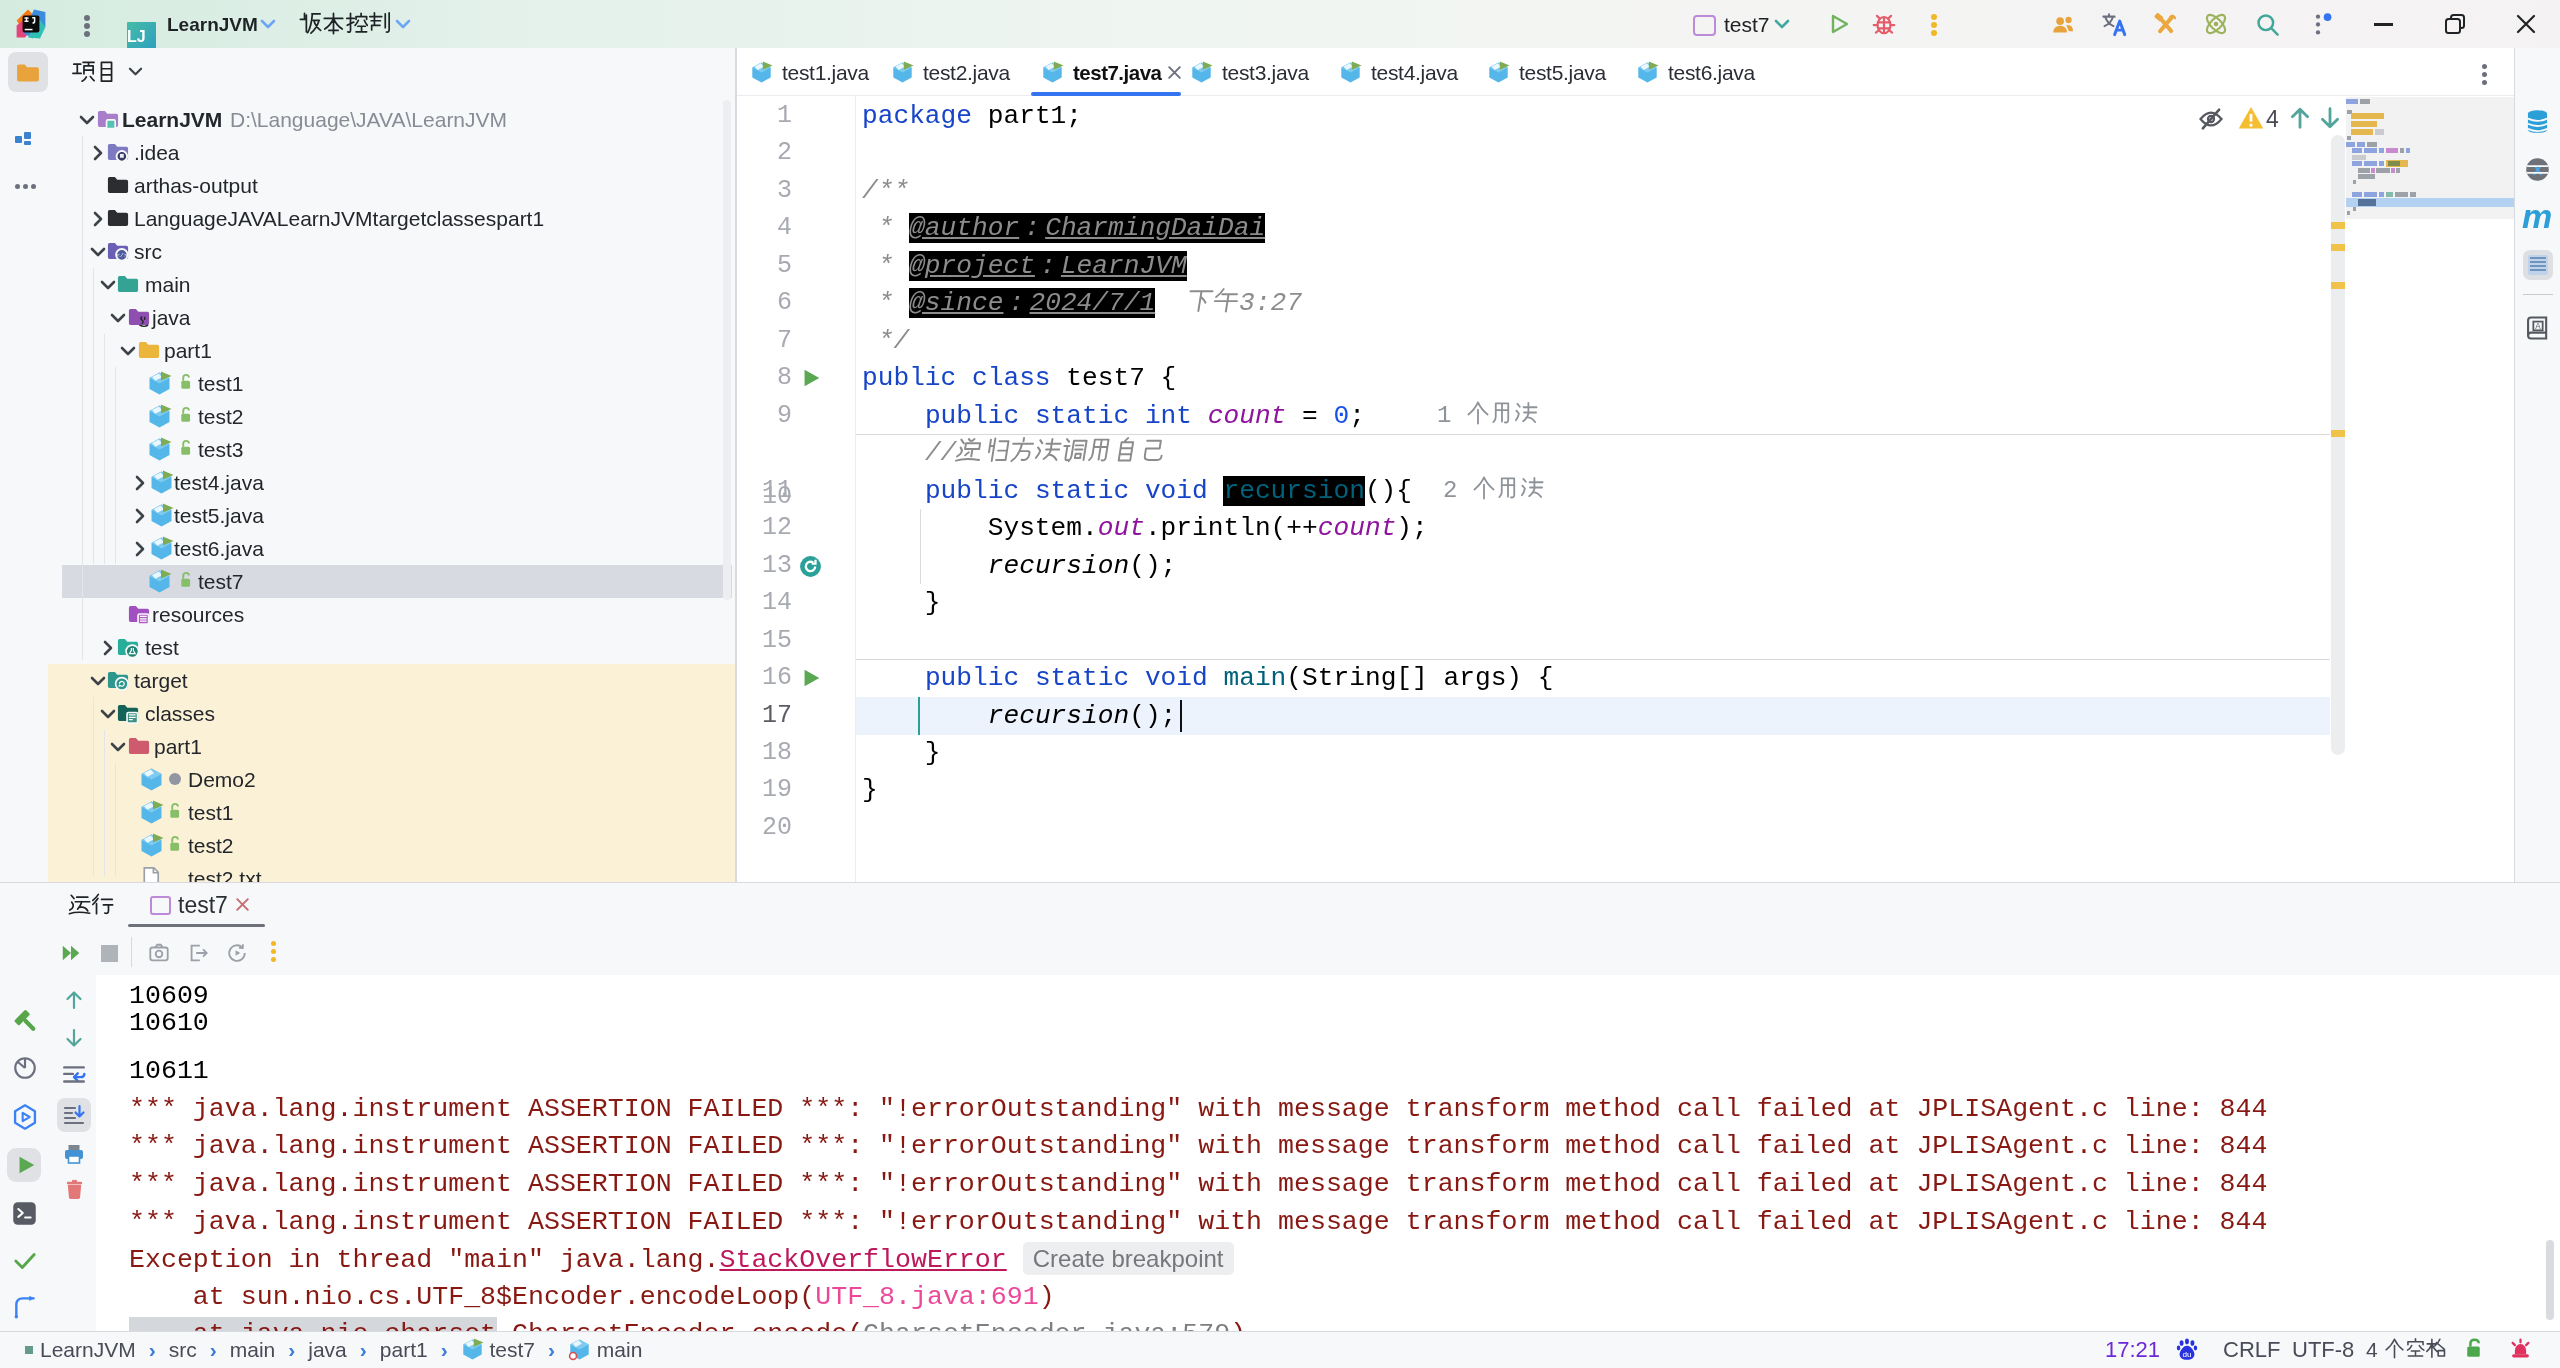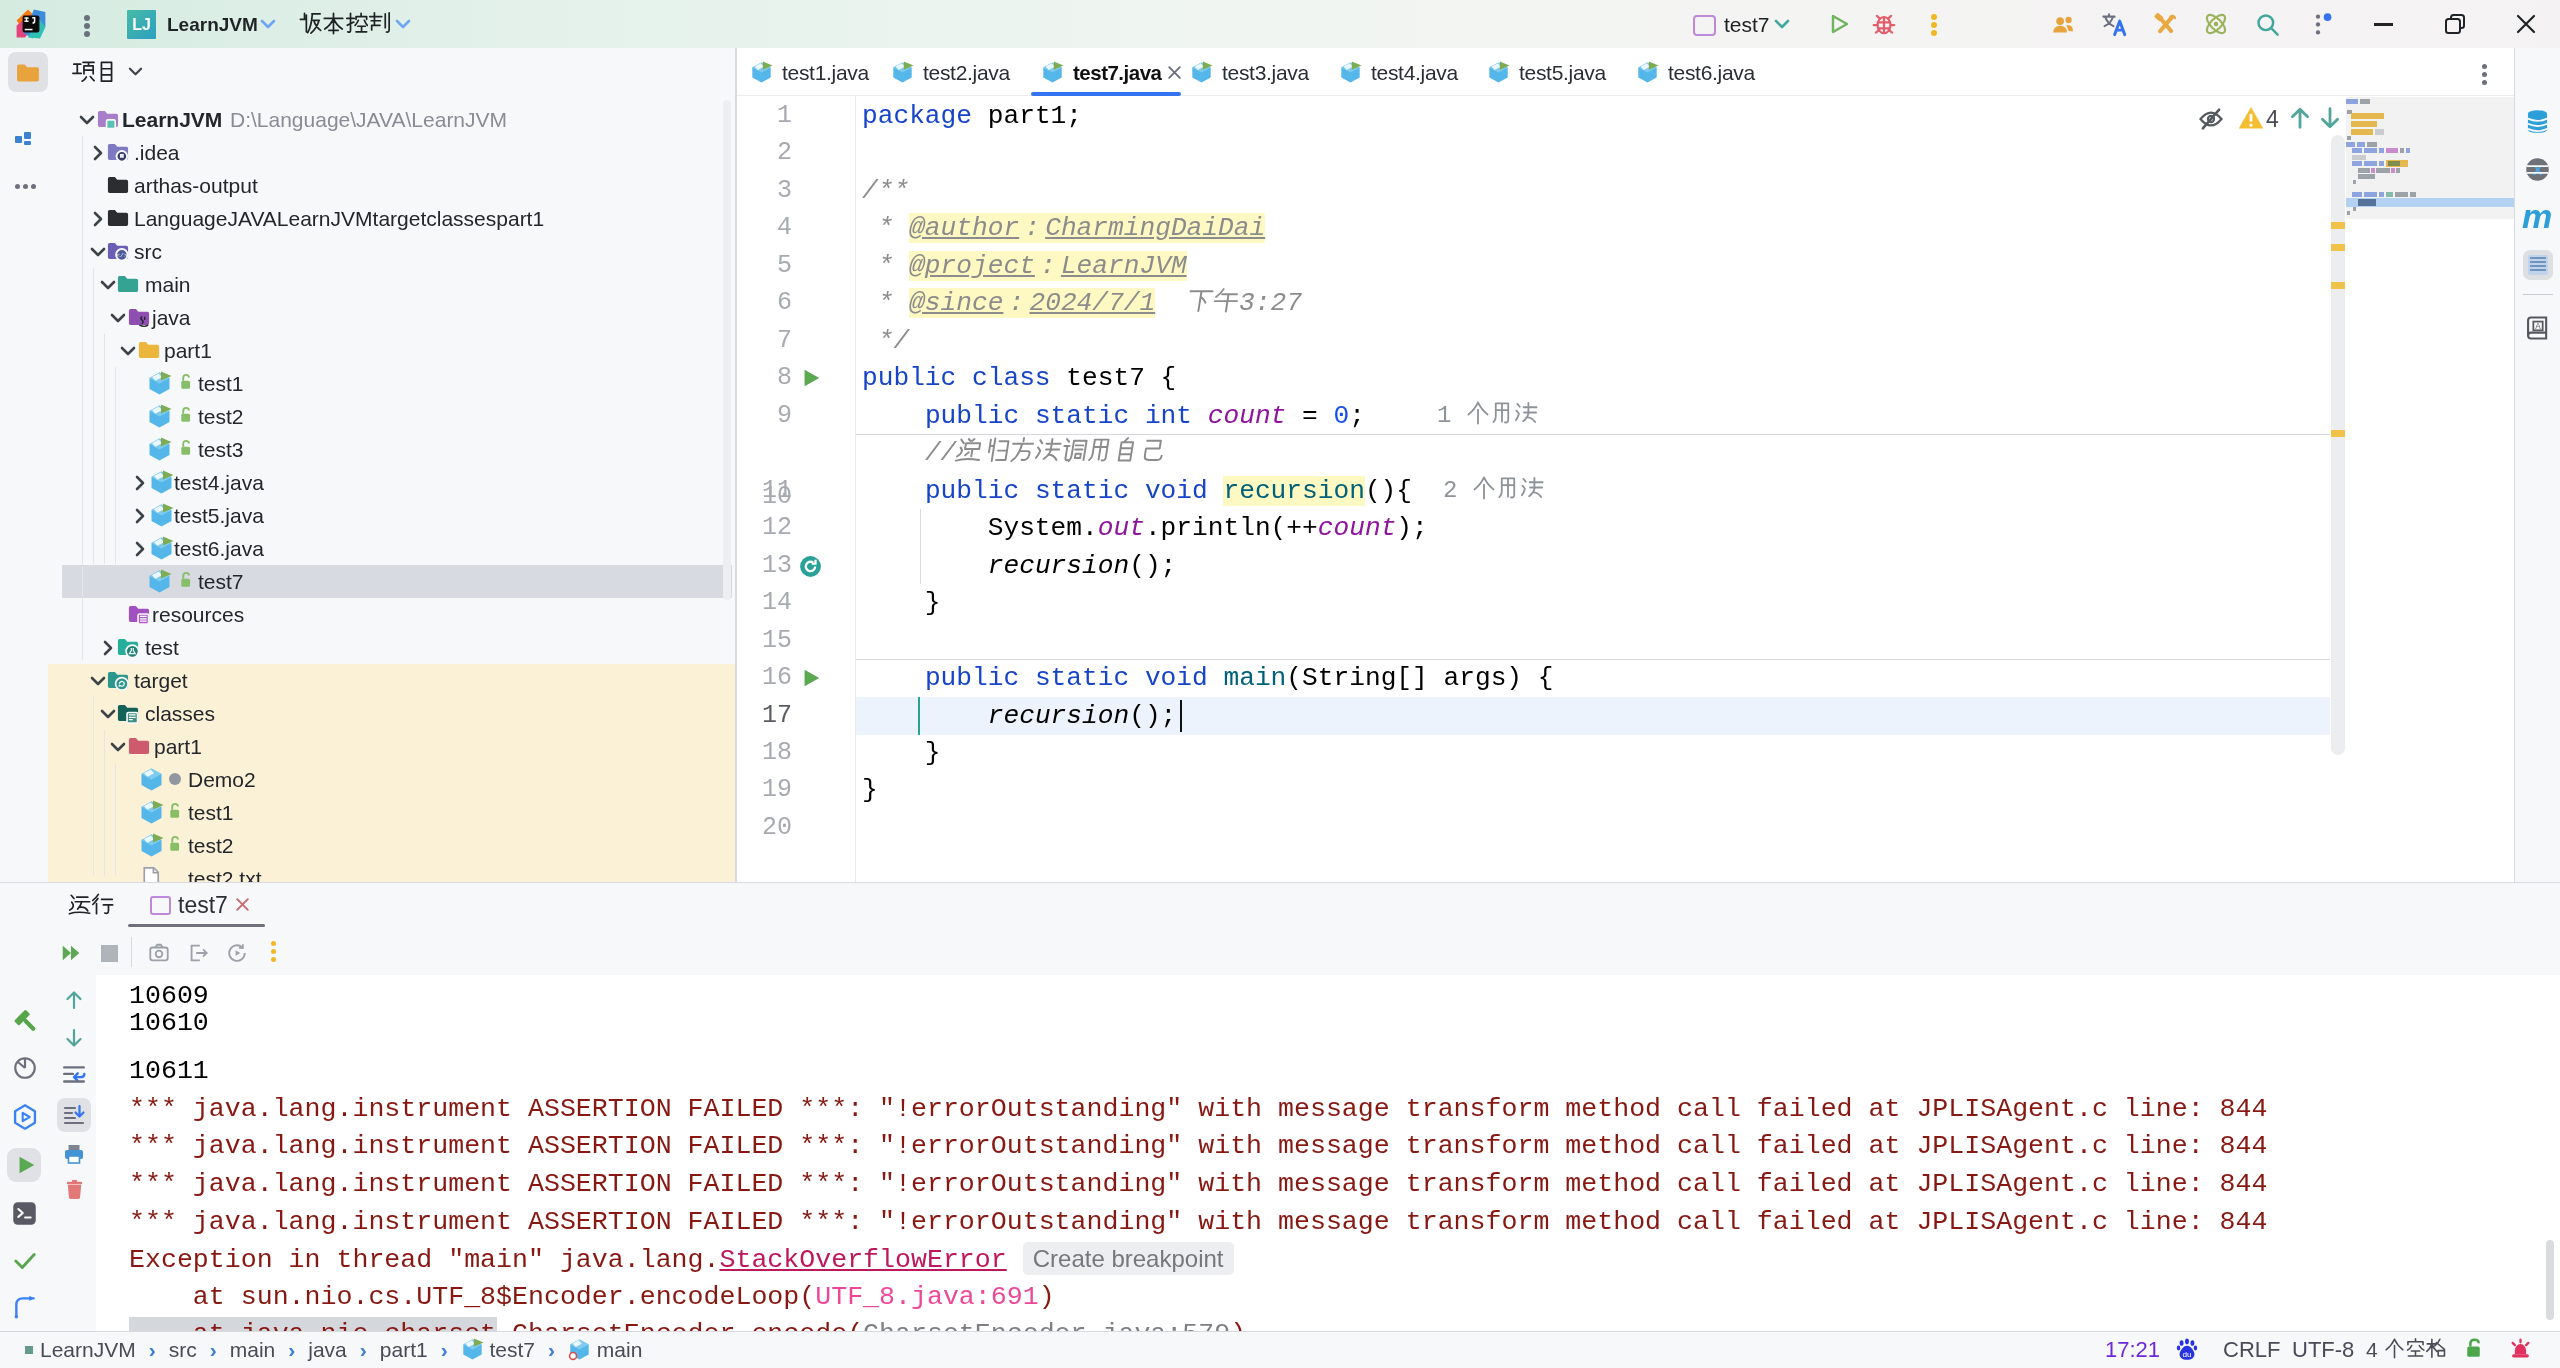--- a/index.html
+++ b/index.html
@@ -1,21 +1,21 @@
 <!DOCTYPE html>
 <html><head><meta charset="utf-8"><style>
 html,body{margin:0;padding:0;width:2560px;height:1368px;overflow:hidden;background:#fff;
  font-family:"Liberation Sans",sans-serif;-webkit-font-smoothing:antialiased}
 .ab{position:absolute}
 .mono{font-family:"Liberation Mono",monospace;font-size:26px;white-space:pre}
 .cl{position:absolute;left:862px;height:38px;line-height:38px;font-family:"Liberation Mono",monospace;font-size:26.2px;white-space:pre}
 .ln{position:absolute;width:60px;text-align:right;height:38px;line-height:38px;font-family:"Liberation Mono",monospace;font-size:25px;color:#A7AAB1}
 .kw{color:#1745C8}.num{color:#1750EB}.cmt{color:#8C8C8C;font-style:italic}
 .fld{color:#8F149E;font-style:italic}.mth{color:#00627A}.ita{font-style:italic}
-.hl{background:#fef9c3}
+.hl{background:#000000}
 .cj{width:1em;height:1em;display:inline-block;vertical-align:-0.115em}
 .cmt .cj{transform:skewX(-9deg)}
 .tr{position:absolute;height:33px;line-height:33px;font-size:21px;color:#23262B;white-space:pre}
 .tabt{position:absolute;top:0;height:47px;line-height:47px;font-size:21px;letter-spacing:-0.3px;color:#2A2D33;white-space:pre}
 svg{display:block}
 .ic{position:absolute}
 .crow{position:absolute;left:129px;height:38px;line-height:38px;font-family:"Liberation Mono",monospace;font-size:26.6px;white-space:pre}
 .err{color:#871812}
 </style></head><body>
 <svg width="0" height="0" style="position:absolute">
@@ -120,21 +120,21 @@
 <rect x="22" y="22" width="56" height="56" rx="6" fill="#0b0b0b"></rect>
 <rect x="28" y="28" width="14" height="4.5" fill="#fff"></rect>
     <rect x="32.7" y="28" width="4.6" height="15" fill="#fff"></rect>
     <rect x="28" y="38.5" width="14" height="4.5" fill="#fff"></rect>
 <path d="M54 29 h8 v12 q0 6 -7 6" stroke="#fff" stroke-width="5" fill="none"></path>
 <rect x="29" y="66" width="26" height="5" fill="#fff"></rect>
   </svg>
 <div class="ab" style="left:84px;top:15px;width:6px;height:6px;border-radius:3px;background:#6C707E"></div>
 <div class="ab" style="left:84px;top:23px;width:6px;height:6px;border-radius:3px;background:#6C707E"></div>
 <div class="ab" style="left:84px;top:31px;width:6px;height:6px;border-radius:3px;background:#6C707E"></div>
-<div class="ab" style="left:127px;top:10px;width:29px;height:29px;border-radius:1px;background:linear-gradient(135deg,#46BBA6,#2E9FC0);color:#fff;font-size:16px;font-weight:bold;text-align:center;line-height:29px">LJ</div>
+<div class="ab" style="left:127px;top:22px;width:29px;height:29px;border-radius:1px;background:linear-gradient(135deg,#46BBA6,#2E9FC0);color:#fff;font-size:16px;font-weight:bold;line-height:29px">LJ</div>
 <div class="ab" style="left:167px;top:11px;height:27px;line-height:27px;font-size:19px;font-weight:600;color:#1F2326">LearnJVM</div>
 <svg class="ic" style="left:260px;top:17px" width="16" height="14" viewBox="0 0 16 14">
     <path d="M2 4 L8 10 L14 4" stroke="#6CA6F5" stroke-width="2.6" fill="none" stroke-linecap="round" stroke-linejoin="round"></path>
   </svg>
 <div class="ab" style="left:299px;top:10px;height:28px;line-height:28px;font-size:23px;color:#1F2326"><svg class="cj" viewBox="0 0 100 100">
       <use href="#gban"></use>
     </svg><svg class="cj" viewBox="0 0 100 100">
       <use href="#gben"></use>
     </svg><svg class="cj" viewBox="0 0 100 100">
       <use href="#gkong2"></use>

